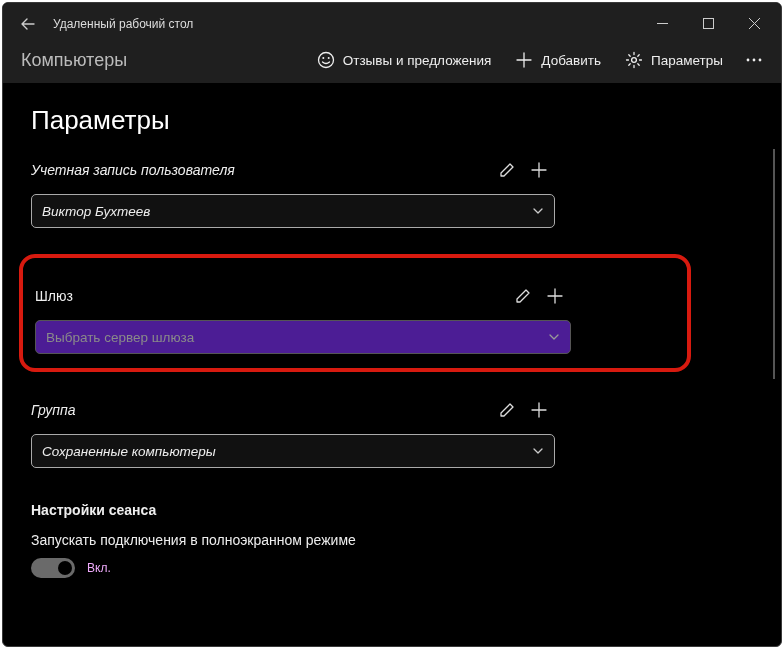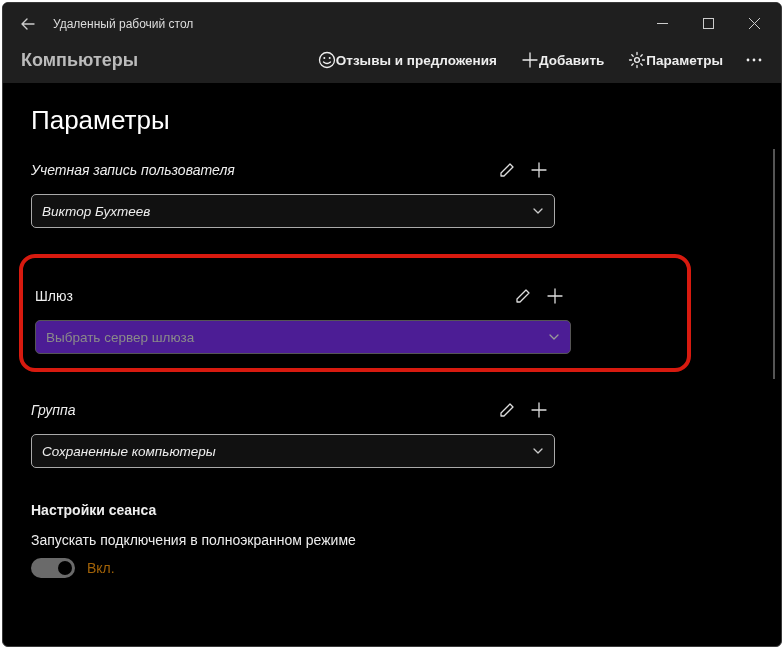--- a/index.html
+++ b/index.html
@@ -45,29 +45,28 @@
     width: 46px; height: 34px;
     display: flex; align-items: center; justify-content: center;
     color: #ccc;
   }
   .cmdbar {
     display: flex;
     align-items: center;
     height: 46px;
     background: #1f1f1f;
     padding: 0 8px 0 18px;
-    font-weight: bold;
   }
   .cmdbar-title {
     font-size: 18px;
     color: #bbb;
     flex: 1;
   }
   .cmd-btn {
-    display: flex; align-items: center; gap: 0;
+    display: flex; align-items: center; gap: 8px;
     height: 38px;
     padding: 0 12px;
     font-size: 13.5px;
     color: #eee;
   }
   .cmd-icon { display:inline-flex; align-items:center; justify-content:center; width:18px; height:18px; }
   .more-btn {
     width: 38px; height: 38px;
     display: flex; align-items: center; justify-content: center;
     color: #eee;
@@ -155,21 +154,21 @@
     width: 44px; height: 20px;
     border-radius: 10px;
     background: #6a6a6a;
     position: relative;
   }
   .toggle .knob {
     position: absolute; right: 3px; top: 3px;
     width: 14px; height: 14px;
     border-radius: 50%; background: #000;
   }
-  .toggle-label { font-size: 14px; color: #a16207; }
+  .toggle-label { font-size: 12px; color: #f0abfc; }
   .scrollbar-track {
     position: absolute;
     right: 6px;
     top: 66px;
     width: 2px;
     height: 230px;
     background: #555;
   }
   svg { display:block; }
 </style>

